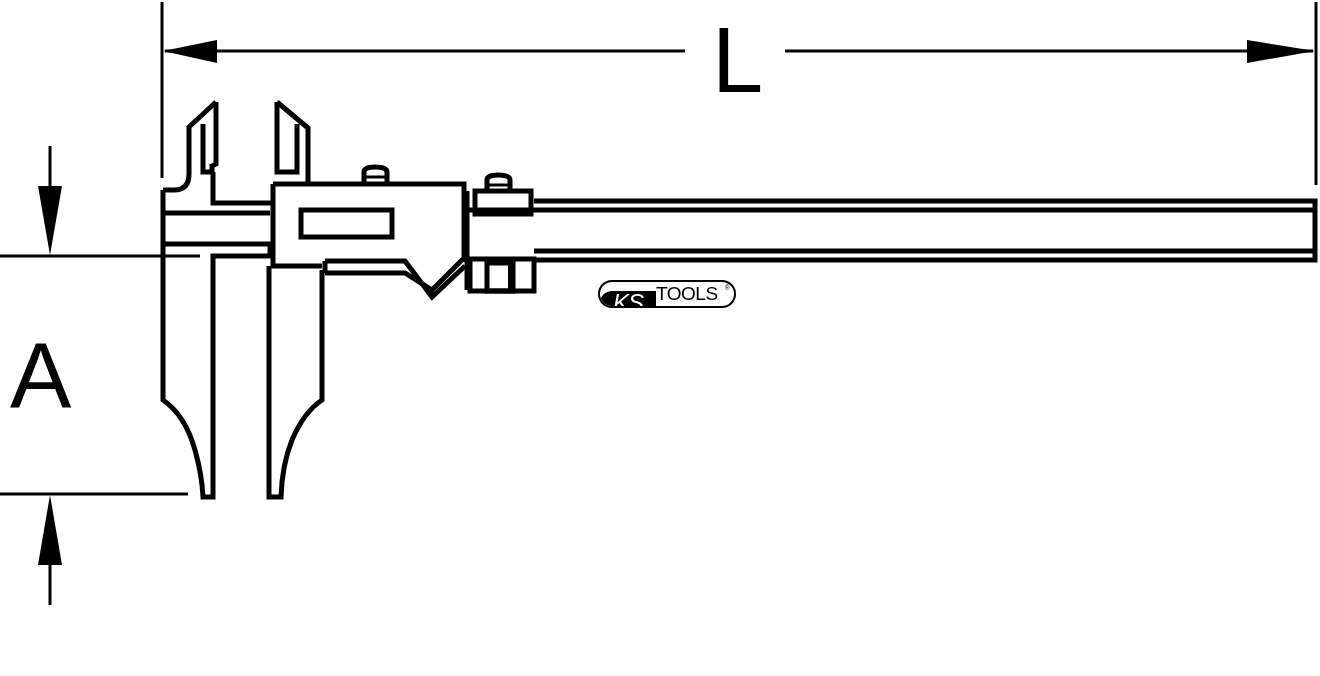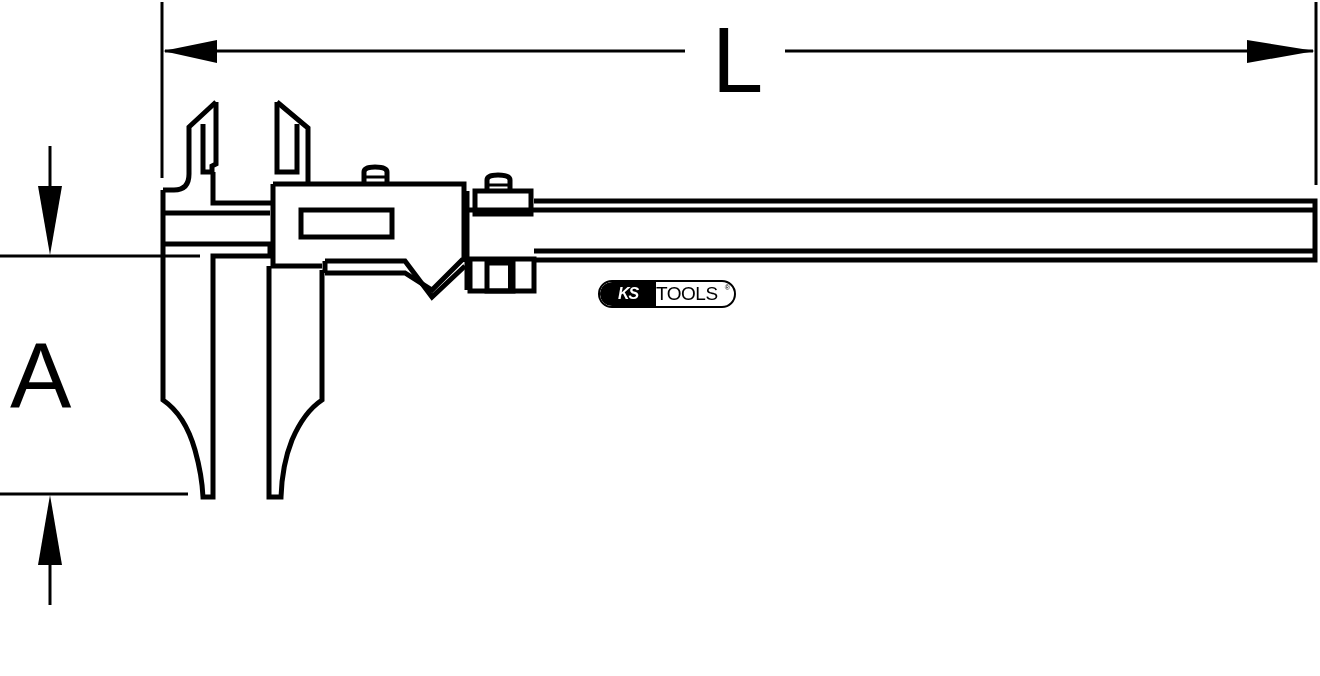--- a/index.html
+++ b/index.html
@@ -3,21 +3,21 @@
   <meta charset="utf-8">
   <style>
     html, body { margin: 0; padding: 0; background: #ffffff; }
     body { width: 1320px; height: 676px; position: relative; overflow: hidden; font-family: "Liberation Sans", sans-serif; }
     #canvas { position: absolute; left: 0; top: 0; width: 1320px; height: 676px; }
     .dim-label { position: absolute; font-family: "Liberation Sans", sans-serif; color: #000; line-height: 1; }
     #label-L { left: 712px; top: 14px; font-size: 92px; }
     #label-A { left: 10px; top: 330px; font-size: 92px; }
     #logo { position: absolute; left: 598px; top: 280px; width: 142px; height: 30px; }
     .logo-pill { position: absolute; left: 0; top: 0; width: 138px; height: 28px; border: 2.5px solid #000; border-radius: 15px; box-sizing: border-box; background: #fff; overflow: hidden; }
-    .logo-ks { position: absolute; left: 0; top: 0; width: 56px; height: 100%; background: #000; color: #fff; font-weight: bold; font-style: italic; font-size: 16px; line-height: 23px; text-align: center; border-radius: 13px 0 0 13px; letter-spacing: -1px; }
+    .logo-ks { position: absolute; left: 0; top: 9px; width: 56px; height: 100%; background: #000; color: #fff; font-weight: normal; font-style: italic; font-size: 24px; line-height: 23px; text-align: center; border-radius: 13px 0 0 13px; letter-spacing: -1px; }
     .logo-tools { position: absolute; left: 56px; top: 0; height: 100%; color: #000; font-weight: normal; font-size: 19px; line-height: 23px; letter-spacing: -0.5px; }
     .logo-reg { position: absolute; right: 4px; top: 2px; font-size: 7px; color: #000; }
   </style>
 </head>
 <body>
 
 <svg id="canvas" width="1320" height="676" viewBox="0 0 1320 676" xmlns="http://www.w3.org/2000/svg">
   <g fill="none" stroke="#000" stroke-linejoin="miter">
 
     <g stroke-width="3">

